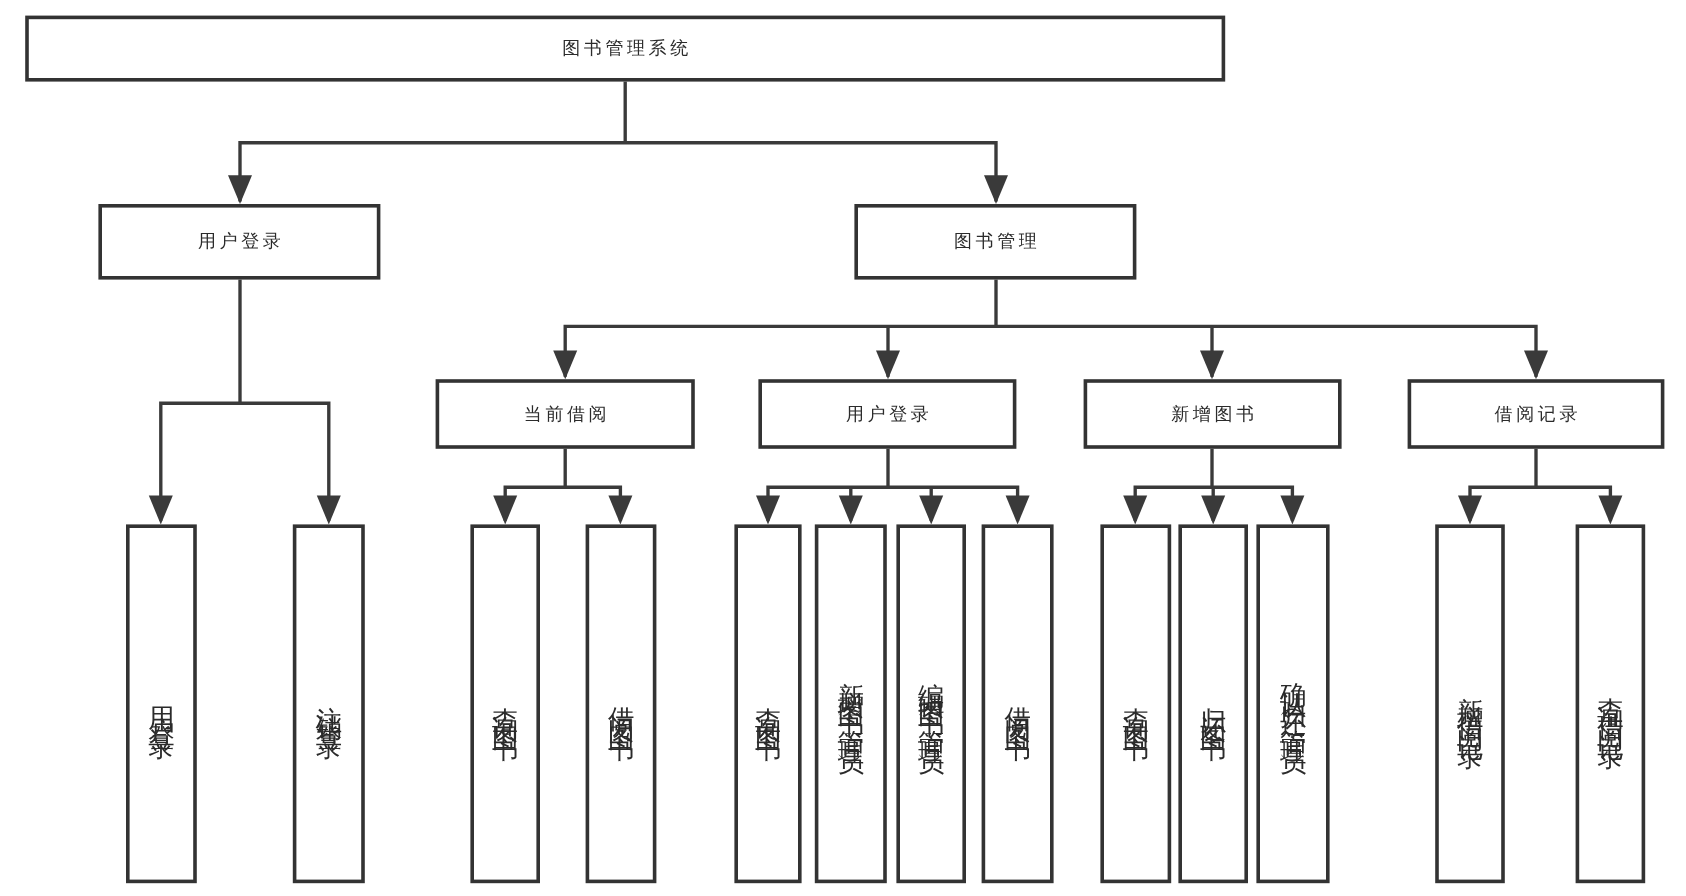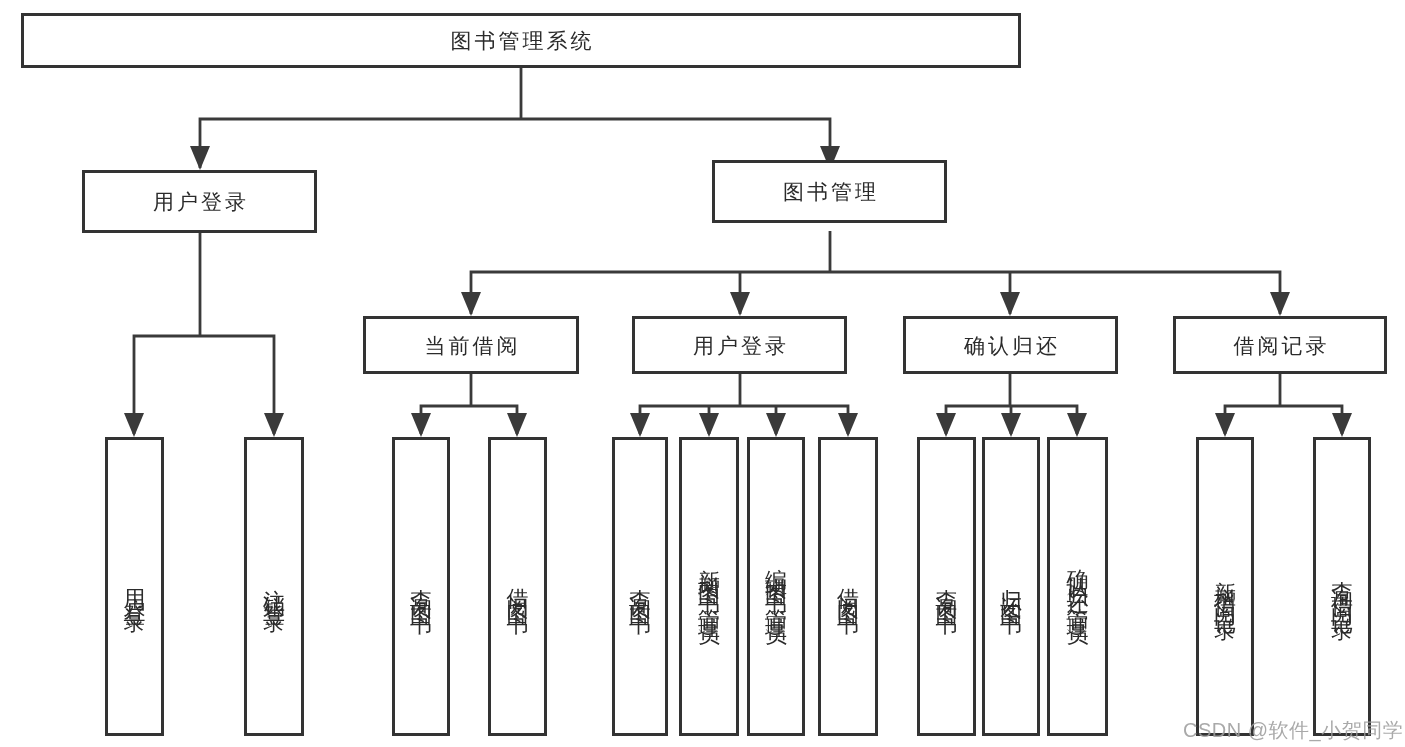--- a/index.html
+++ b/index.html
@@ -23,21 +23,21 @@
   .box{
     position:absolute;
     box-sizing:border-box;
     border:3px solid var(--border-color);
     background:#ffffff;
     display:flex;align-items:center;justify-content:center;
     z-index:2;
     color:var(--text-color);
   }
   .box.h span{
-    font-size:21px;letter-spacing:3px;text-indent:3px;
+    font-size:15px;letter-spacing:3px;text-indent:3px;
     white-space:nowrap;line-height:1;text-align:right;
   }
   .box.v span{
     writing-mode:vertical-rl;
     font-size:22px;letter-spacing:8px;
     line-height:1.1;white-space:nowrap;
   }
   .watermark{
     position:absolute;left:1183px;top:717px;
     z-index:3;
@@ -116,32 +116,32 @@
     </g>
   </svg>
 
   <div class="box h" style="left:21px;top:13px;width:1000px;height:55px">
     <span>图书管理系统</span>
   </div>
 
   <div class="box h" style="left:82px;top:170px;width:235px;height:63px">
     <span>用户登录</span>
   </div>
-  <div class="box h" style="left:712px;top:160px;width:235px;height:63px">
+  <div class="box h" style="left:712px;top:170px;width:235px;height:63px">
     <span>图书管理</span>
   </div>
 
   <div class="box h" style="left:363px;top:316px;width:216px;height:58px">
     <span>当前借阅</span>
   </div>
   <div class="box h" style="left:632px;top:316px;width:215px;height:58px">
     <span>用户登录</span>
   </div>
   <div class="box h" style="left:903px;top:316px;width:215px;height:58px">
-    <span>确认归还</span>
+    <span>新增图书</span>
   </div>
   <div class="box h" style="left:1173px;top:316px;width:214px;height:58px">
     <span>借阅记录</span>
   </div>
 
   <div class="box v" style="left:105px;top:437px;width:59px;height:299px">
     <span>用户登录</span>
   </div>
   <div class="box v" style="left:244px;top:437px;width:60px;height:299px">
     <span>注销登录</span>
@@ -177,15 +177,14 @@
     <span>确认归还（管理员）</span>
   </div>
 
   <div class="box v" style="left:1196px;top:437px;width:58px;height:299px">
     <span>新增借阅记录</span>
   </div>
   <div class="box v" style="left:1313px;top:437px;width:58px;height:299px">
     <span>查询借阅记录</span>
   </div>
 
-  <div class="watermark">CSDN @软件_小贺同学</div>
 
 </div>
 
 </body></html>

